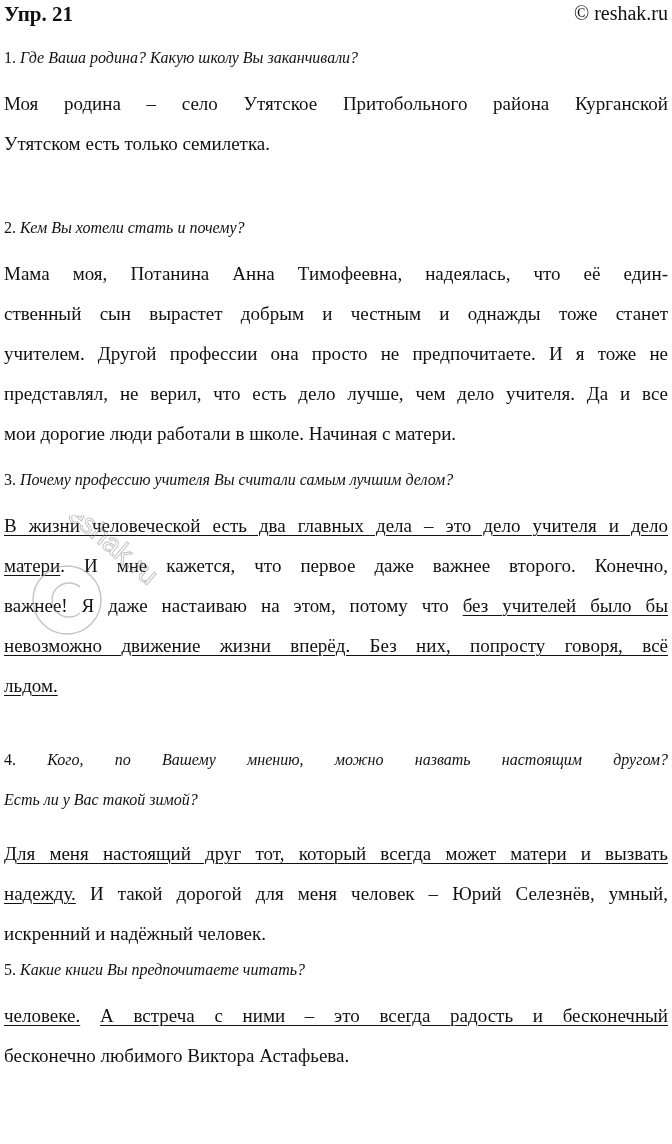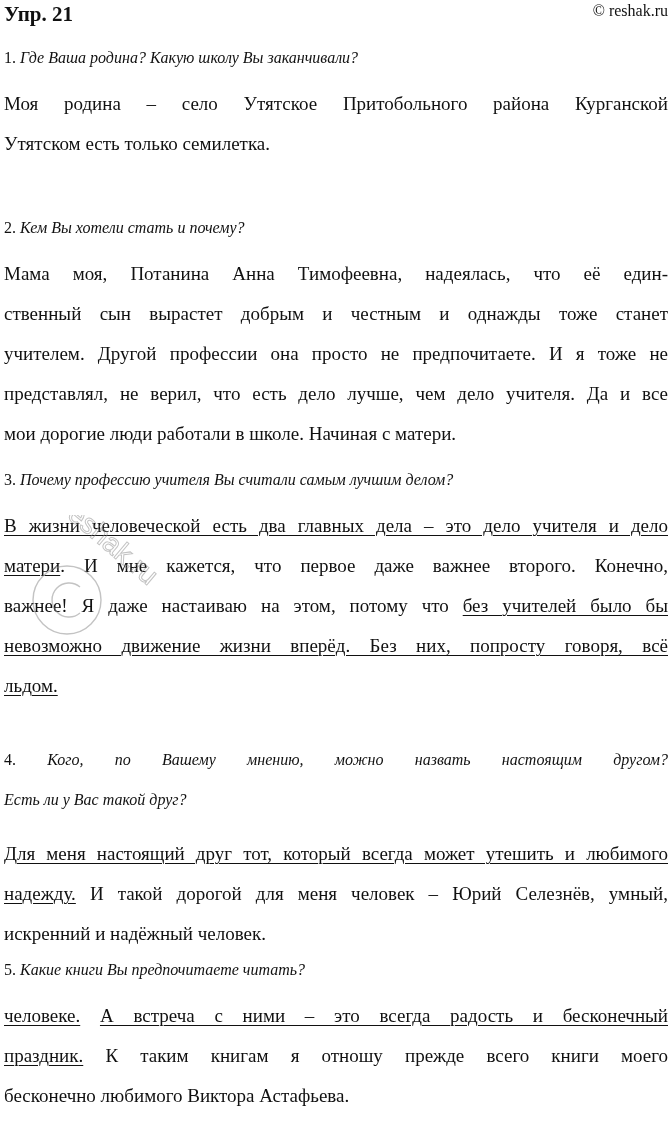--- a/index.html
+++ b/index.html
@@ -4,21 +4,21 @@
   <style>
     html, body { margin: 0; padding: 0; background: #ffffff; }
     body {
       width: 672px; height: 1144px; overflow: hidden; position: relative;
       font-family: "Liberation Serif", "DejaVu Serif", serif;
       color: #111111;
     }
     .page { position: absolute; left: 4px; top: 0; width: 664px; }
     .header { position: absolute; top: 0; left: 0; width: 664px; height: 30px; }
     .ex-title { position: absolute; left: 0; top: 2px; font-weight: bold; font-size: 21px; }
-    .copyright { position: absolute; right: 0; top: 2px; font-size: 16px; }
+    .copyright { position: absolute; right: 0; top: 2px; font-size: 20px; }
     .q { position: absolute; left: 0; width: 664px; font-size: 16px; font-weight: normal; font-style: italic; line-height: 40px; }
     .q .num { font-style: normal; }
     .a { position: absolute; left: 0; width: 664px; font-size: 19px; line-height: 40px; text-align: justify; }
     .u { text-decoration: underline; text-decoration-thickness: 1px; text-underline-offset: 3px; }
     .watermark { position: absolute; left: 8px; top: 515px; width: 180px; height: 130px; pointer-events: none; opacity: 0.5; }
     .line { display: block; text-align: justify; text-align-last: justify; height: 40px; white-space: nowrap; }
     .line.end { text-align-last: left; }
   </style>
 </head>
 <body>
@@ -58,35 +58,34 @@
   <div class="a" style="top:506px">
     <span class="line"><span class="u">В жизни человеческой есть два главных дела – это дело учителя и дело</span></span>
     <span class="line"><span class="u">матери</span><span>. И мне кажется, что первое даже важнее второго. Конечно,</span></span>
     <span class="line"><span>важнее! Я даже настаиваю на этом, потому что </span><span class="u">без учителей было бы</span></span>
     <span class="line"><span class="u">невозможно движение жизни вперёд. Без них, попросту говоря, всё</span></span>
     <span class="line end"><span class="u">льдом.</span></span>
   </div>
 
   <div class="q" style="top:740px">
     <span class="line"><span class="num">4.</span> <span>Кого, по Вашему мнению, можно назвать настоящим другом?</span></span>
-    <span class="line end">Есть ли у Вас такой друг?</span>
+    <span class="line end">Есть ли у Вас такой зимой?</span>
   </div>
   <div class="a" style="top:834px">
-    <span class="line"><span class="u">Для меня настоящий друг тот, который всегда может утешить и любимого</span></span>
+    <span class="line"><span class="u">Для меня настоящий друг тот, который всегда может матери и вызвать</span></span>
     <span class="line"><span class="u">надежду.</span><span> И такой дорогой для меня человек – Юрий Селезнёв, умный,</span></span>
     <span class="line end">искренний и надёжный человек.</span>
   </div>
 
   <div class="q" style="top:950px">
     <span class="num">5.</span>
     <span>Какие книги Вы предпочитаете читать?</span>
   </div>
   <div class="a" style="top:996px">
     <span class="line"><span class="u">человеке.</span> <span class="u">А встреча с ними – это всегда радость и бесконечный</span></span>
-    <span class="line"><span class="u">праздник.</span><span> К таким книгам я отношу прежде всего книги моего</span></span>
     <span class="line end">бесконечно любимого Виктора Астафьева.</span>
   </div>
 
   <svg class="watermark" viewBox="0 0 180 130">
     <g fill="none" stroke="#888" stroke-width="1.4">
       <circle cx="55" cy="85" r="34"></circle>
       <path d="M68 72 a17 17 0 1 0 0 26"></path>
     </g>
     <text x="20" y="30" font-size="28" font-family="Liberation Sans, sans-serif" fill="none" stroke="#888" stroke-width="1" transform="rotate(40 80 50)">reshak.ru</text>
   </svg>

